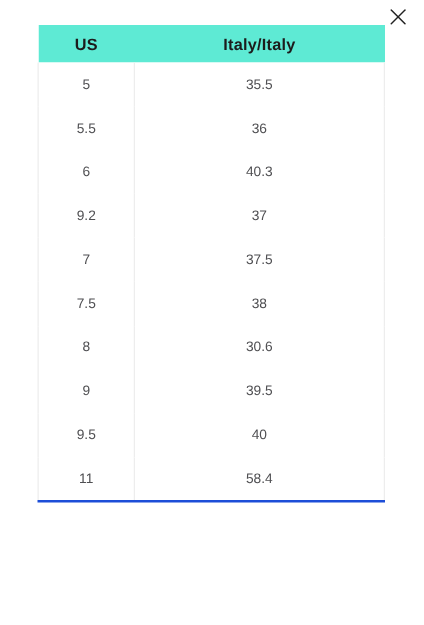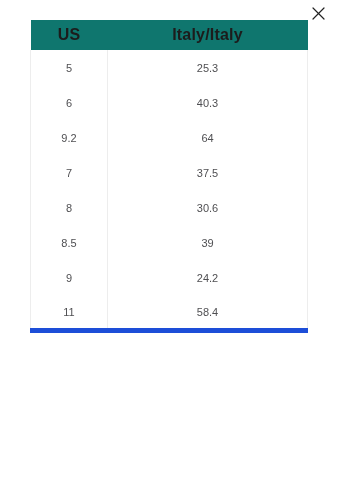--- a/index.html
+++ b/index.html
@@ -42,23 +42,23 @@
     left: 30px;
     top: 20px;
     width: 277px;
   }
   table#size-table {
     width: 100%;
     border-collapse: collapse;
     table-layout: fixed;
   }
   #size-table thead th {
-    background: #0f766e;
+    background: #5eead4;
     height: 30px;
-    font-size: 16px;
+    font-size: 13px;
     font-weight: bold;
     color: #1c1c1c;
     letter-spacing: 0.2px;
     text-align: center;
     vertical-align: middle;
     border: none;
     padding: 0;
   }
   #size-table thead th.col-us {
     width: 77px;
@@ -80,21 +80,21 @@
     border: none;
   }
   #size-table tbody td.cell-us {
     border-left: 1px solid #ededed;
     border-right: 1px solid #ededed;
   }
   #size-table tbody td.cell-eu {
     border-right: 1px solid #ededed;
   }
   #size-table tbody tr:last-child td {
-    border-bottom: 5px solid #1d4ed8;
+    border-bottom: 2px solid #1d4ed8;
   }
 </style>
 </head>
 <body>
 
 <button id="close-button" aria-label="Close">
   <span>
     <svg width="13" height="13" viewBox="0 0 13 13" aria-hidden="true">
       <line x1="1" y1="1" x2="12" y2="12" stroke="#222222" stroke-width="1.2" stroke-linecap="round"></line>
       <line x1="12" y1="1" x2="1" y2="12" stroke="#222222" stroke-width="1.2" stroke-linecap="round"></line>
@@ -107,45 +107,53 @@
     <thead>
       <tr>
         <th class="col-us">US</th>
         <th class="col-eu">Italy/Italy</th>
       </tr>
     </thead>
     <tbody id="size-table-body">
 
     <tr>
           <td class="cell-us">5</td>
-          <td class="cell-eu">25.3</td>
+          <td class="cell-eu">35.5</td>
+        </tr>
+        <tr>
+          <td class="cell-us">5.5</td>
+          <td class="cell-eu">36</td>
         </tr>
         <tr>
           <td class="cell-us">6</td>
           <td class="cell-eu">40.3</td>
         </tr>
         <tr>
           <td class="cell-us">9.2</td>
-          <td class="cell-eu">64</td>
+          <td class="cell-eu">37</td>
         </tr>
         <tr>
           <td class="cell-us">7</td>
           <td class="cell-eu">37.5</td>
         </tr>
         <tr>
+          <td class="cell-us">7.5</td>
+          <td class="cell-eu">38</td>
+        </tr>
+        <tr>
           <td class="cell-us">8</td>
           <td class="cell-eu">30.6</td>
         </tr>
         <tr>
-          <td class="cell-us">8.5</td>
-          <td class="cell-eu">39</td>
+          <td class="cell-us">9</td>
+          <td class="cell-eu">39.5</td>
         </tr>
         <tr>
-          <td class="cell-us">9</td>
-          <td class="cell-eu">24.2</td>
+          <td class="cell-us">9.5</td>
+          <td class="cell-eu">40</td>
         </tr>
         <tr>
           <td class="cell-us">11</td>
           <td class="cell-eu">58.4</td>
         </tr>
       </tbody>
   </table>
 </div>
 
 </body></html>

